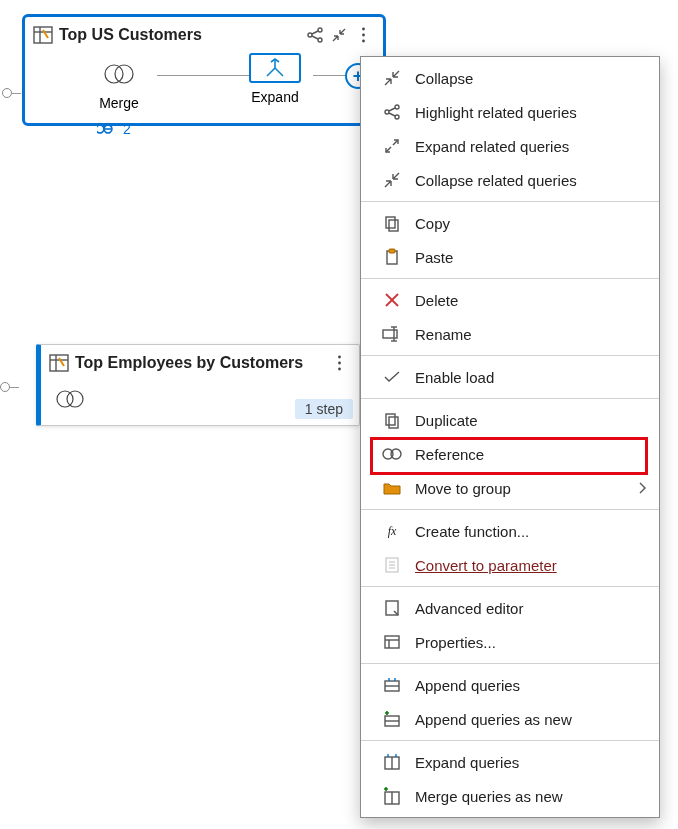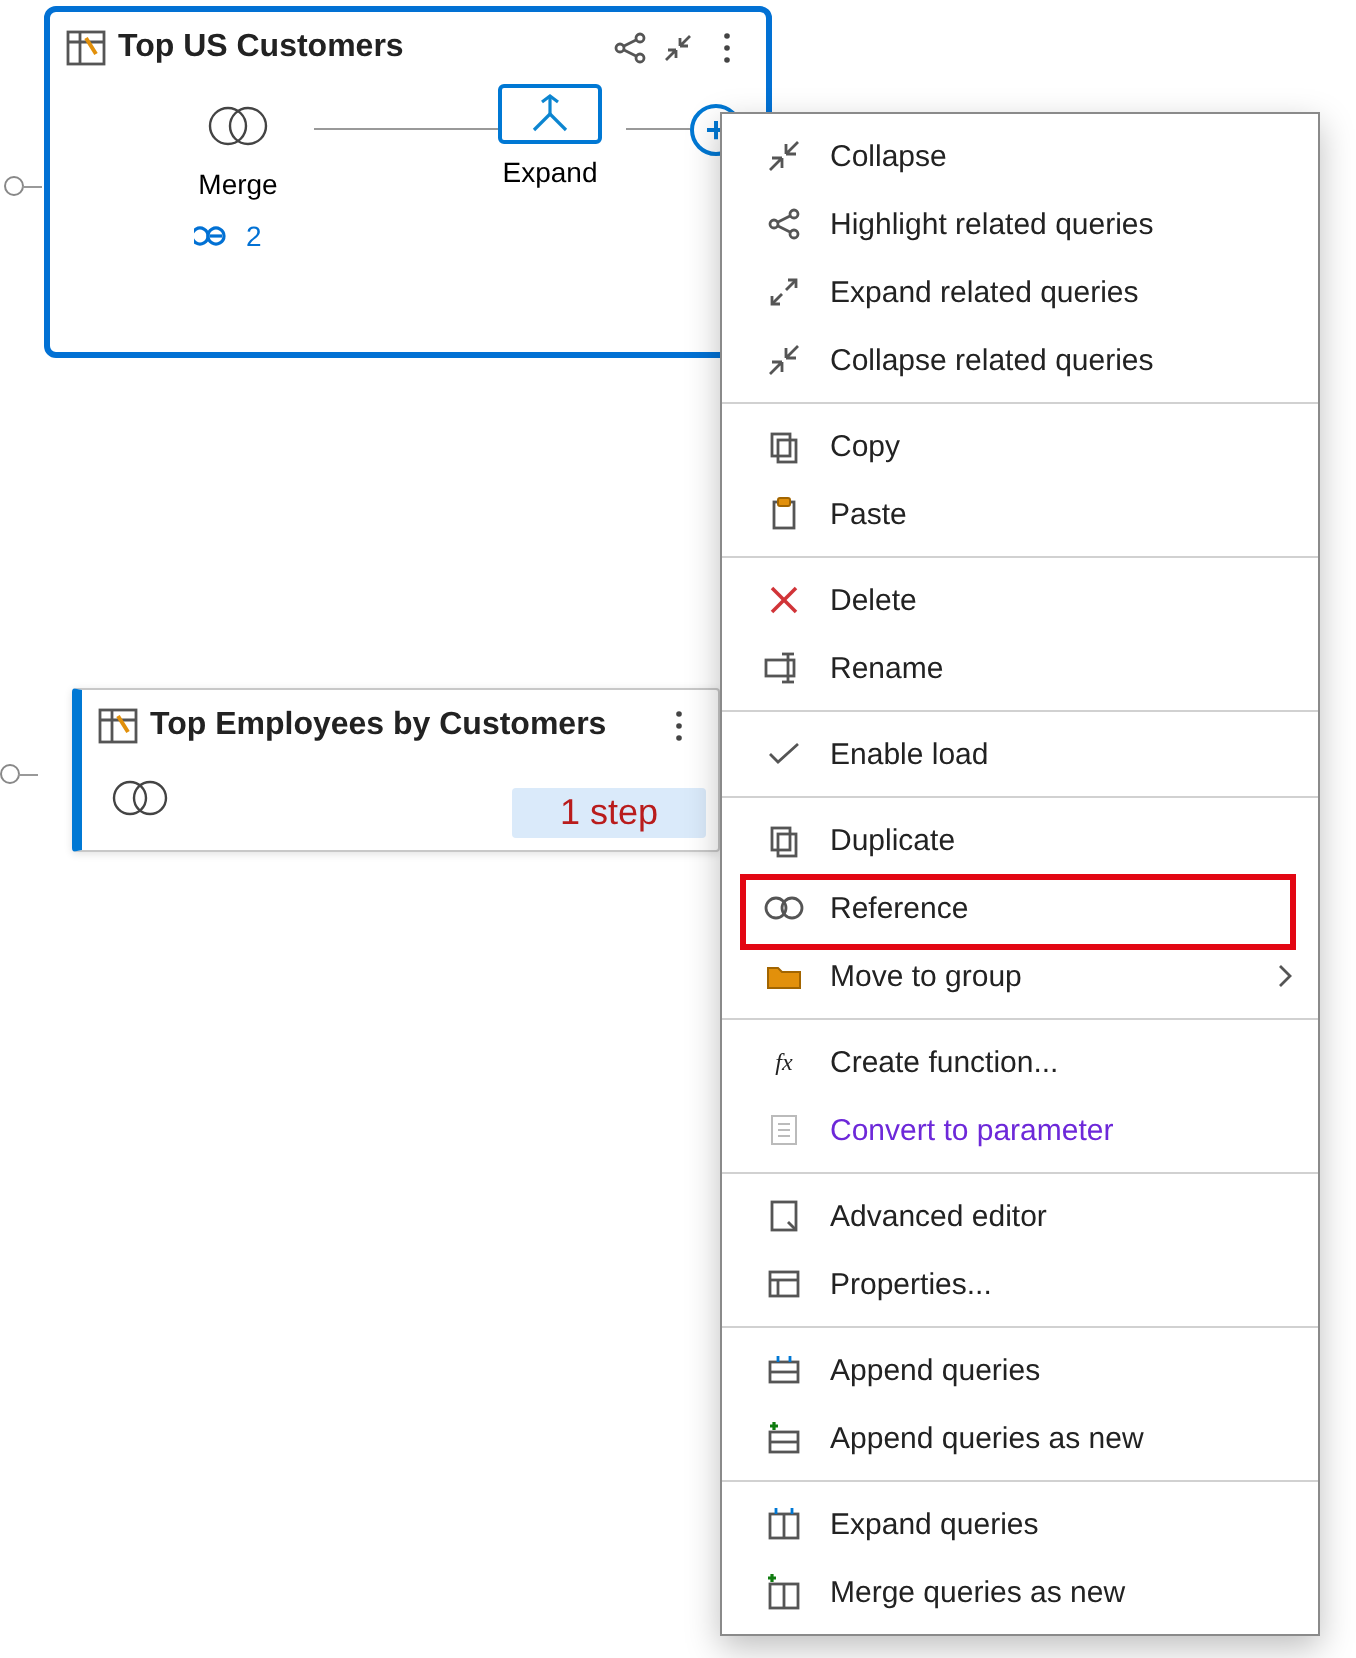--- a/index.html
+++ b/index.html
@@ -20,21 +20,21 @@
     border: 3px solid #0271d4;
     border-radius: 6px;
     box-shadow: 0 0 0 1px rgba(0,0,0,0);
   }
   .card.soft {
     border: 1px solid #c8c8c8;
     border-left: 5px solid #0078d4;
     box-shadow: 0 1px 4px rgba(0,0,0,.12);
     border-radius: 2px;
   }
-  .top-card { left: 22px; top: 3px; width: 364px; height: 176px; }
+  .top-card { left: 22px; top: 14px; width: 364px; height: 112px; }
   .emp-card { left: 36px; top: 344px; width: 324px; height: 82px; }
 
   .card-header {
     display: flex;
     align-items: center;
     padding: 6px 8px 4px 8px;
   }
   .card-title { flex: 1; font-size: 16px; font-weight: 600; display:flex; align-items:center; gap:6px; }
   .hbtn { width: 24px; height:24px; display:flex; align-items:center; justify-content:center; color:#444; font-size:14px; }
 
@@ -45,21 +45,21 @@
 
   .conn-dot { position:absolute; width:10px; height:10px; border:1px solid #888; border-radius:50%; background:#fff; }
   .hline { position:absolute; height:1px; background:#999; }
 
   .link-count { display:flex; align-items:center; gap:4px; color:#0271d4; font-size:14px; }
 
   .expand-sel { border:2px solid #0078d4; border-radius:3px; padding:2px 2px; background:#fff; }
 
   .plus-btn { position:absolute; width:26px; height:26px; border:2px solid #0078d4; border-radius:50%; background:#fff; display:flex; align-items:center; justify-content:center; color:#0078d4; font-weight:700; font-size:18px; }
 
-  .step-pill { position:absolute; right:6px; bottom:6px; background:#daeafa; color:#b91c1c; font-size:18px; padding:2px 24px; border-radius:2px; }
+  .step-pill { position:absolute; right:6px; bottom:6px; background:#daeafa; color:#404040; font-size:14px; padding:2px 10px; border-radius:2px; }
 
   
   .contextmenu {
     position: absolute;
     left: 360px;
     top: 56px;
     width: 300px;
     background:#fff;
     border:1px solid #8a8a8a;
     box-shadow: 0 6px 16px rgba(0,0,0,.25);
@@ -67,21 +67,21 @@
   }
   .mi {
     display:flex;
     align-items:center;
     height: 34px;
     padding: 0 12px 0 20px;
     gap: 12px;
     font-size: 15px;
     color:#222;
   }
-  .mi.disabled { color:#6d28d9; }
+  .mi.disabled { color:#7f1d1d;text-decoration:underline; }
   .mi .mi-icon { width:22px; height:22px; display:flex; align-items:center; justify-content:center; }
   .mi .mi-text { flex:1; }
   .mi .mi-chevron { color:#666; }
   .sep { height:1px; background:#d1d1d1; margin:4px 0; }
   .highlight-box {
     position:absolute;
     border: 3px solid #e30613;
     pointer-events:none;
   }
 

